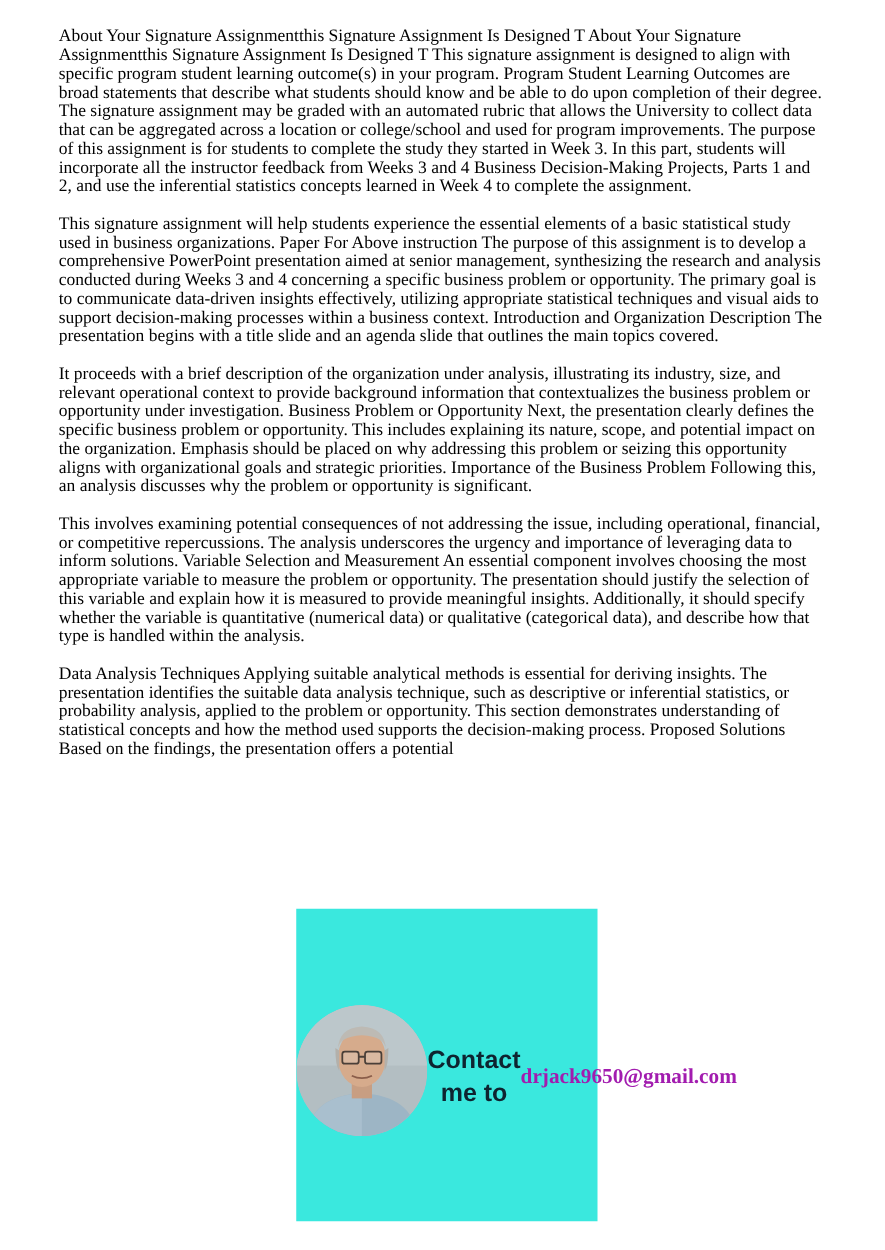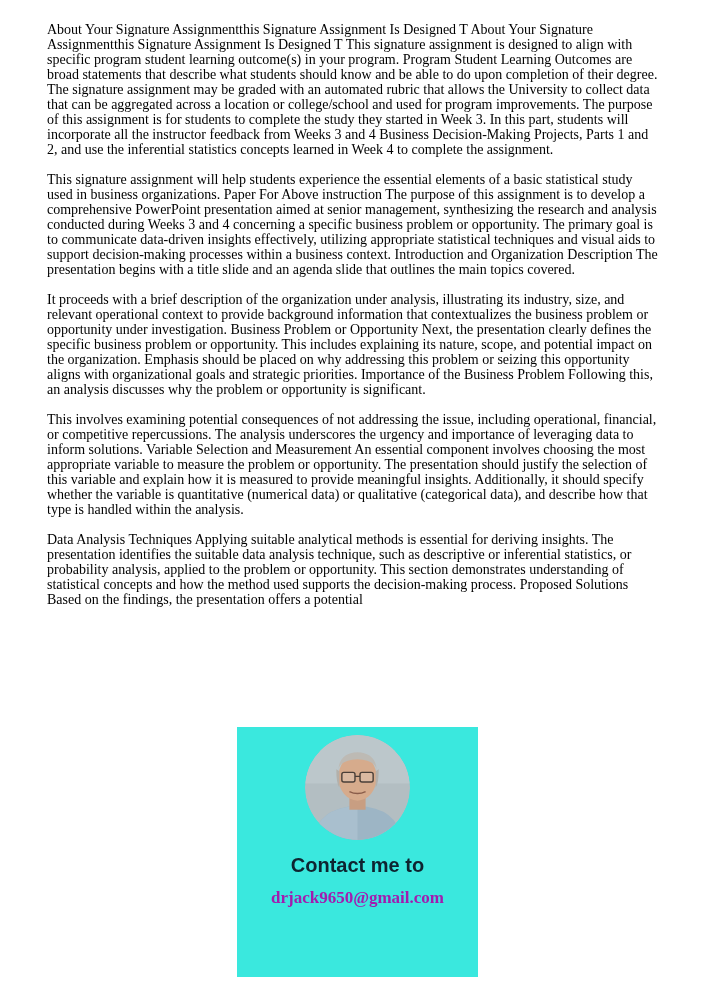--- a/index.html
+++ b/index.html
@@ -28,21 +28,20 @@
   .content p {
     margin: 0 0 15px 0;
   }
   .contact-overlay {
     position: absolute;
     left: 237px;
     top: 727px;
     width: 241px;
     height: 250px;
     display: flex;
-    flex-direction: column;
     align-items: center;
     box-sizing: border-box;
     padding-top: 8px;
   }
   .avatar-wrap {
     width: 105px;
     height: 105px;
     border-radius: 50%;
     overflow: hidden;
     flex: 0 0 auto;

